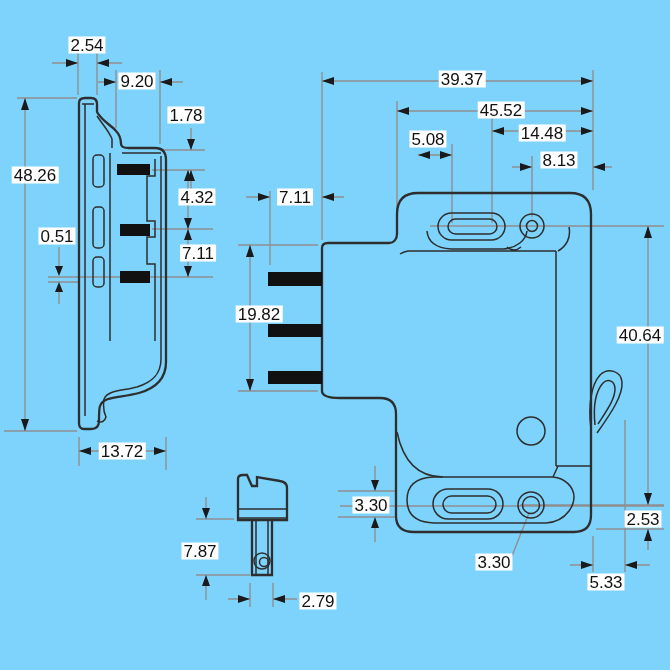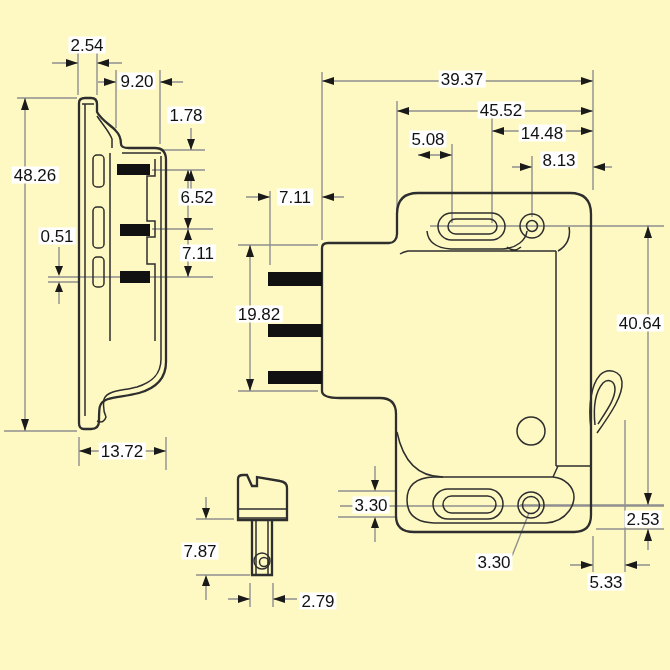--- a/index.html
+++ b/index.html
@@ -1,16 +1,16 @@
 <!DOCTYPE html>
 <html><head>
 <meta charset="utf-8">
 <style>
   html,body{margin:0;padding:0;background:#fff;}
-  #stage{position:relative;width:670px;height:670px;background:#fef9c3;overflow:hidden;
+  #stage{position:relative;width:670px;height:670px;background:#7dd3fc;overflow:hidden;
          font-family:"Liberation Sans", sans-serif;}
   #stage svg{position:absolute;left:0;top:0;}
   .dim{position:absolute;transform:translate(-50%,-50%);font-size:17px;color:#111;
        background:#fff;padding:0 2px;white-space:nowrap;line-height:1;z-index:5;}
   .part{stroke:#2e2e2e;fill:none;}
   .outer{stroke-width:2.3;}
   .inner{stroke-width:1.5;}
   .dimline{stroke:#8f8f8f;stroke-width:1.4;fill:none;}
   .arrow{fill:#1a1a1a;stroke:none;}
   .blackpin{fill:#111;stroke:none;}
@@ -161,33 +161,33 @@
     <path class="part inner" d="M256,520 L256,575 M268,520 L268,575"></path>
     <circle class="part inner" cx="262" cy="561" r="8"></circle>
     <circle class="part inner" cx="264" cy="562" r="4.5"></circle>
   </g>
 </svg>
 
   <div class="dim" style="left:87px;top:45px">2.54</div>
   <div class="dim" style="left:137px;top:81px">9.20</div>
   <div class="dim" style="left:186px;top:115px">1.78</div>
   <div class="dim" style="left:35px;top:175px">48.26</div>
-  <div class="dim" style="left:197px;top:197px">6.52</div>
+  <div class="dim" style="left:197px;top:197px">4.32</div>
   <div class="dim" style="left:57px;top:236px">0.51</div>
   <div class="dim" style="left:198px;top:253px">7.11</div>
   <div class="dim" style="left:122px;top:451px">13.72</div>
 
   <div class="dim" style="left:462px;top:79px">39.37</div>
   <div class="dim" style="left:501px;top:110px">45.52</div>
   <div class="dim" style="left:542px;top:133px">14.48</div>
   <div class="dim" style="left:428px;top:139px">5.08</div>
   <div class="dim" style="left:559px;top:160px">8.13</div>
   <div class="dim" style="left:295px;top:197px">7.11</div>
   <div class="dim" style="left:259px;top:314px">19.82</div>
-  <div class="dim" style="left:640px;top:323px">40.64</div>
+  <div class="dim" style="left:640px;top:335px">40.64</div>
   <div class="dim" style="left:371px;top:505px">3.30</div>
   <div class="dim" style="left:643px;top:519px">2.53</div>
   <div class="dim" style="left:494px;top:562px">3.30</div>
   <div class="dim" style="left:606px;top:582px">5.33</div>
 
   <div class="dim" style="left:200px;top:551px">7.87</div>
   <div class="dim" style="left:318px;top:601px">2.79</div>
 
 </div>
 

